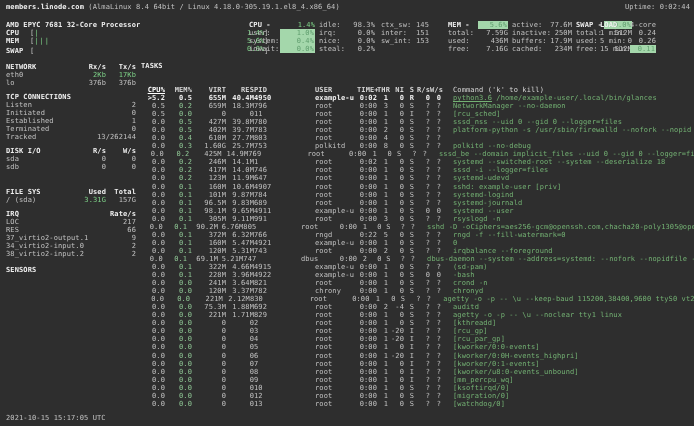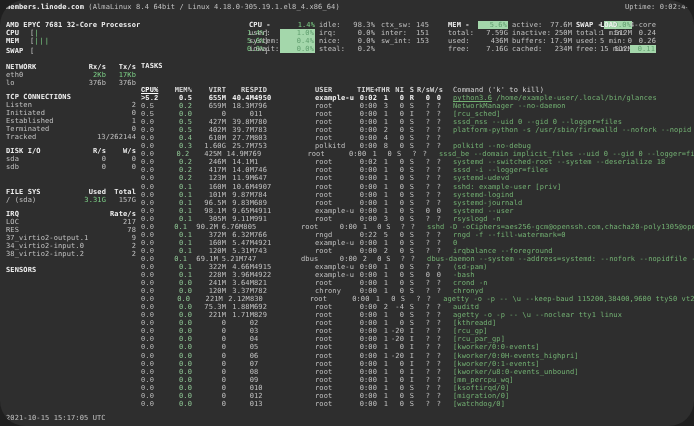--- a/index.html
+++ b/index.html
@@ -6,21 +6,20 @@
     --bg:#2e2e2e; --fg:#c2c2c2; --bright:#efefef; --dim:#9d9d9d;
     --green:#7fd489; --memcol:#8fc795; --cmd:#73b173;
     --boxbg:#a4d7ab; --boxfg:#609e6e; --head:#d6d6d6;
   }
   html,body{margin:0;padding:0;background:#1f1f1f;}
   .term{
     position:relative; width:694px; height:426px; background:var(--bg);
     font-family:"DejaVu Sans Mono","Liberation Mono",monospace;
     font-size:7px; line-height:8.1px; letter-spacing:.12px; color:var(--fg);
     overflow:hidden;
-    border-radius:25px;
   }
   .abs{position:absolute;}
   .line{display:flex; height:8.1px; line-height:8.1px; white-space:pre; align-items:baseline;}
   .b{font-weight:bold; color:var(--bright);}
   .green{color:var(--green);}
   .pre{white-space:pre;}
   
   .hdr{left:6px; right:4px; top:3px; display:flex; justify-content:space-between; white-space:pre;}
   .host{font-weight:bold; color:#f2f2f2;}
   
@@ -45,21 +44,21 @@
   
   .sb{width:130px;}
   .sb-name{flex:1; white-space:pre;}
   .sb-v1{width:40px; text-align:right;}
   .sb-v2{width:30px; text-align:right;}
   .sb-vr{margin-left:auto; text-align:right;}
   .hot .sb-v1,.hot .sb-v2{color:var(--green);}
   .fsrow .sb-v1{color:var(--green);}
   
   .trow{display:flex; height:8.05px; line-height:8.05px; white-space:pre; overflow:hidden; align-items:baseline;}
-  .t-cpu{width:24px; font-family:Liberation Mono, monospace;}
+  .t-cpu{width:24px; text-align:right;}
   .t-mem{width:27px; text-align:right; color:var(--memcol);}
   .t-virt{width:34px; text-align:right;}
   .t-res{width:28px; text-align:right;}
   .t-pid{width:35px; text-align:left;}
   .t-user{width:42px; margin-left:6px;padding-left:20px;}
   .t-time{width:20px; text-align:right;}
   .t-thr{width:11px; text-align:right;}
   .t-ni{width:16px; text-align:right;}
   .t-s{width:10px; text-align:right;}
   .t-rs{width:16px; text-align:right;}
@@ -282,21 +281,21 @@
     <div class="line">
       <span class="sb-name b">IRQ</span>
       <span class="sb-vr b">Rate/s</span>
     </div>
     <div class="line">
         <span class="sb-name">LOC</span>
         <span class="sb-vr">217</span>
       </div>
       <div class="line">
         <span class="sb-name">RES</span>
-        <span class="sb-vr">78</span>
+        <span class="sb-vr">66</span>
       </div>
       <div class="line">
         <span class="sb-name">37_virtio2-output.1</span>
         <span class="sb-vr">9</span>
       </div>
       <div class="line">
         <span class="sb-name">34_virtio2-input.0</span>
         <span class="sb-vr">2</span>
       </div>
       <div class="line">

